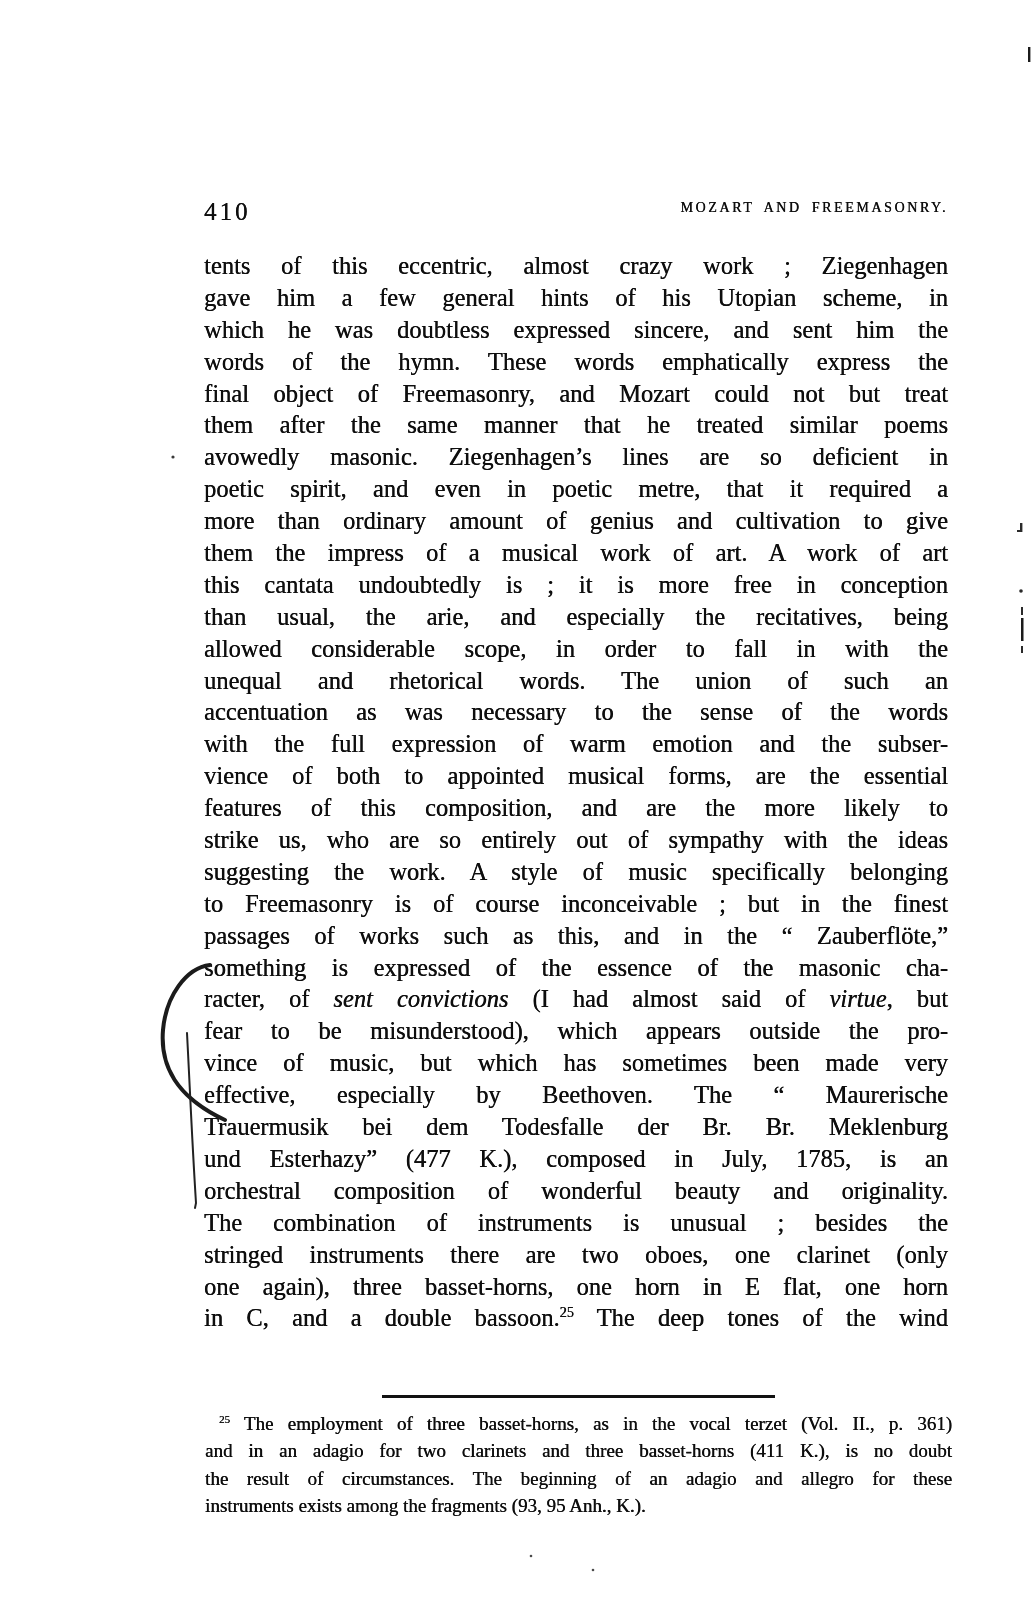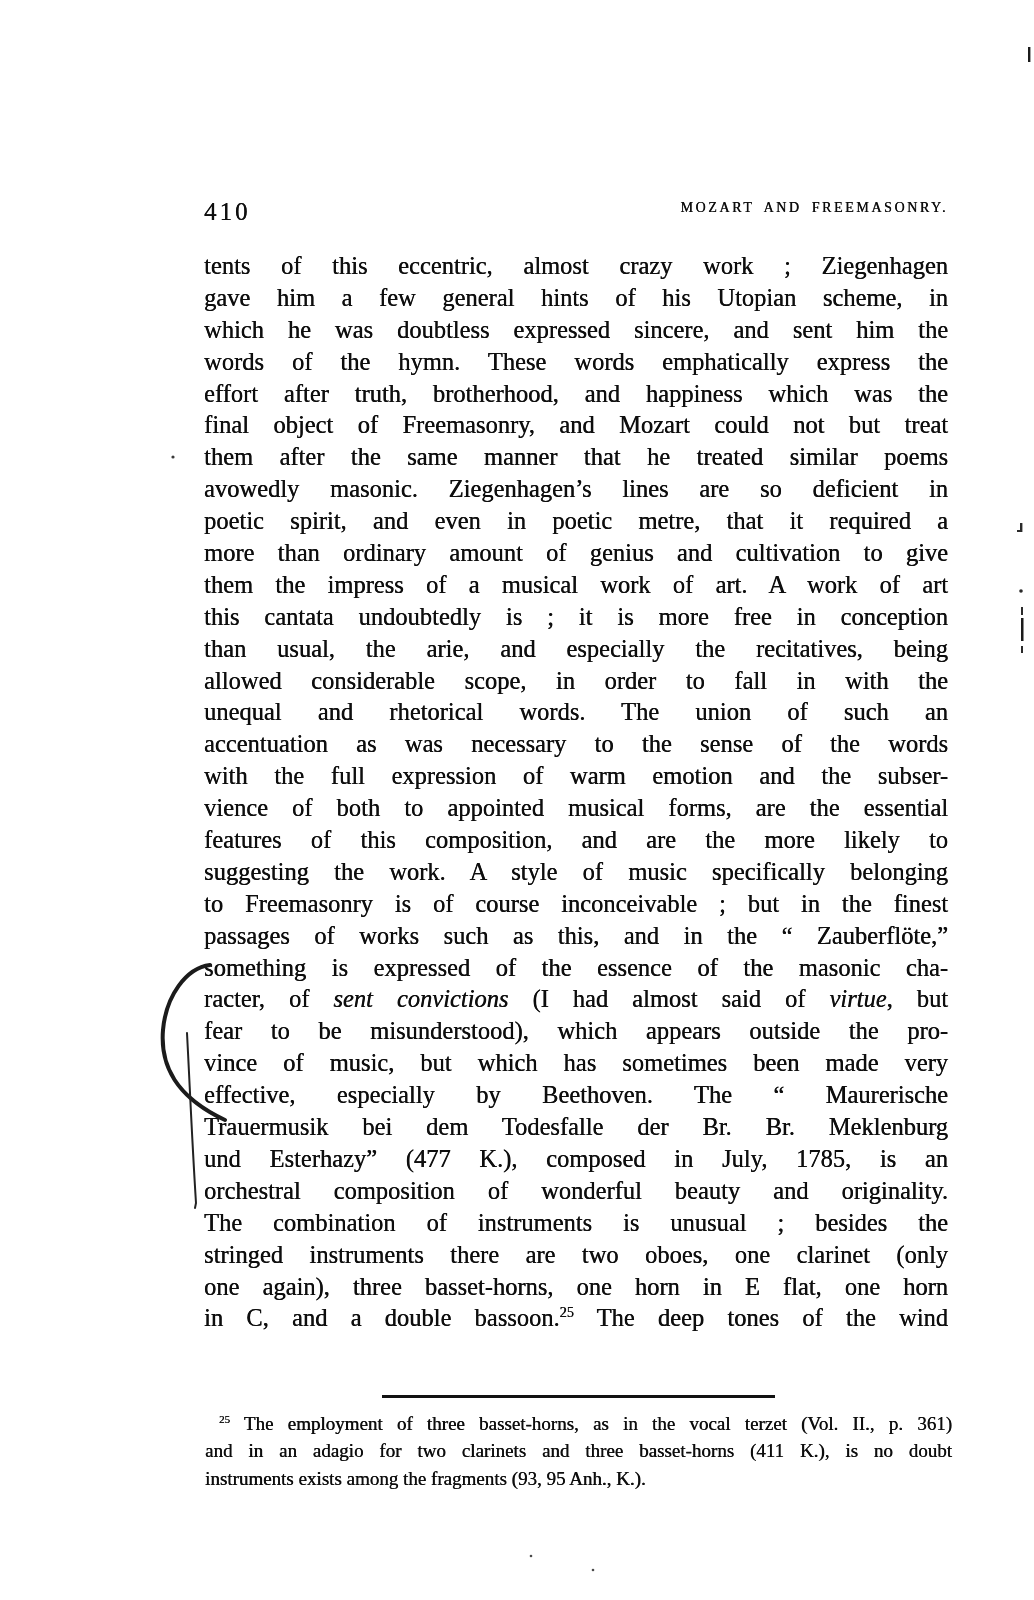--- a/index.html
+++ b/index.html
@@ -46,35 +46,35 @@
   <div class="header">
     <div class="pagenum">410</div>
     <div class="running-title">MOZART AND FREEMASONRY.</div>
   </div>
 
   <div class="body-text">
       <div class="tline"><span>tents of this eccentric, almost crazy work ; Ziegenhagen</span></div>
       <div class="tline"><span>gave him a few general hints of his Utopian scheme, in</span></div>
       <div class="tline"><span>which he was doubtless expressed sincere, and sent him the</span></div>
       <div class="tline"><span>words of the hymn.  These words emphatically express the</span></div>
-      <div class="tline"><span>effort after truth, brotherhood, and happiness which was the</span></div>
       <div class="tline"><span>final object of Freemasonry, and Mozart could not but treat</span></div>
       <div class="tline"><span>them after the same manner that he treated similar poems</span></div>
       <div class="tline"><span>avowedly masonic.  Ziegenhagen’s lines are so deficient in</span></div>
       <div class="tline"><span>poetic spirit, and even in poetic metre, that it required a</span></div>
       <div class="tline"><span>more than ordinary amount of genius and cultivation to give</span></div>
       <div class="tline"><span>them the impress of a musical work of art.  A work of art</span></div>
       <div class="tline"><span>this cantata undoubtedly is ; it is more free in conception</span></div>
       <div class="tline"><span>than usual, the arie, and especially the recitatives, being</span></div>
       <div class="tline"><span>allowed considerable scope, in order to fall in with the</span></div>
       <div class="tline"><span>unequal and rhetorical words.  The union of such an</span></div>
       <div class="tline"><span>accentuation as was necessary to the sense of the words</span></div>
       <div class="tline"><span>with the full expression of warm emotion and the subser-</span></div>
       <div class="tline"><span>vience of both to appointed musical forms, are the essential</span></div>
       <div class="tline"><span>features of this composition, and are the more likely to</span></div>
+      <div class="tline"><span>strike us, who are so entirely out of sympathy with the ideas</span></div>
       <div class="tline"><span>suggesting the work.  A style of music specifically belonging</span></div>
       <div class="tline"><span>to Freemasonry is of course inconceivable ; but in the finest</span></div>
       <div class="tline"><span>passages of works such as this, and in the “ Zauberflöte,”</span></div>
       <div class="tline"><span>something is expressed of the essence of the masonic cha-</span></div>
       <div class="tline"><span>racter, of </span><em>sent convictions</em><span> (I had almost said of </span><em>virtue</em><span>, but</span></div>
       <div class="tline"><span>fear to be misunderstood), which appears outside the pro-</span></div>
       <div class="tline"><span>vince of music, but which has sometimes been made very</span></div>
       <div class="tline"><span>effective, especially by Beethoven.  The “ Maurerische</span></div>
       <div class="tline"><span>Trauermusik bei dem Todesfalle der Br. Br. Meklenburg</span></div>
       <div class="tline"><span>und Esterhazy” (477 K.), composed in July, 1785, is an</span></div>
@@ -83,20 +83,21 @@
       <div class="tline"><span>stringed instruments there are two oboes, one clarinet (only</span></div>
       <div class="tline"><span>one again), three basset-horns, one horn in E flat, one horn</span></div>
       <div class="tline"><span>in C, and a double bassoon.</span><sup>25</sup><span>  The deep tones of the wind</span></div>
     </div>
 
   <div class="fn-rule"></div>
 
   <div class="footnote">
       <div class="tline"><sup>25</sup><span> The employment of three basset-horns, as in the vocal terzet (Vol. II., p. 361)</span></div>
       <div class="tline"><span>and in an adagio for two clarinets and three basset-horns (411 K.), is no doubt</span></div>
+      <div class="tline"><span>the result of circumstances.  The beginning of an adagio and allegro for these</span></div>
       <div class="tline no-just"><span>instruments exists among the fragments (93, 95 Anh., K.).</span></div>
     </div>
 
   <svg class="marginalia" width="1034" height="1600" viewBox="0 0 1034 1600">
 
     <path d="M 210 965 C 186 968 166 996 163 1030 C 160 1066 176 1097 225 1120" fill="none" stroke="#1b1b1b" stroke-width="4" stroke-linecap="round"></path>
 
     <path d="M 187 1033 C 190 1090 192 1140 196 1203 L 195 1208" fill="none" stroke="#222222" stroke-width="2" stroke-linecap="round"></path>
 
     <circle cx="173" cy="457" r="1.6" fill="#3a3a3a"></circle>

